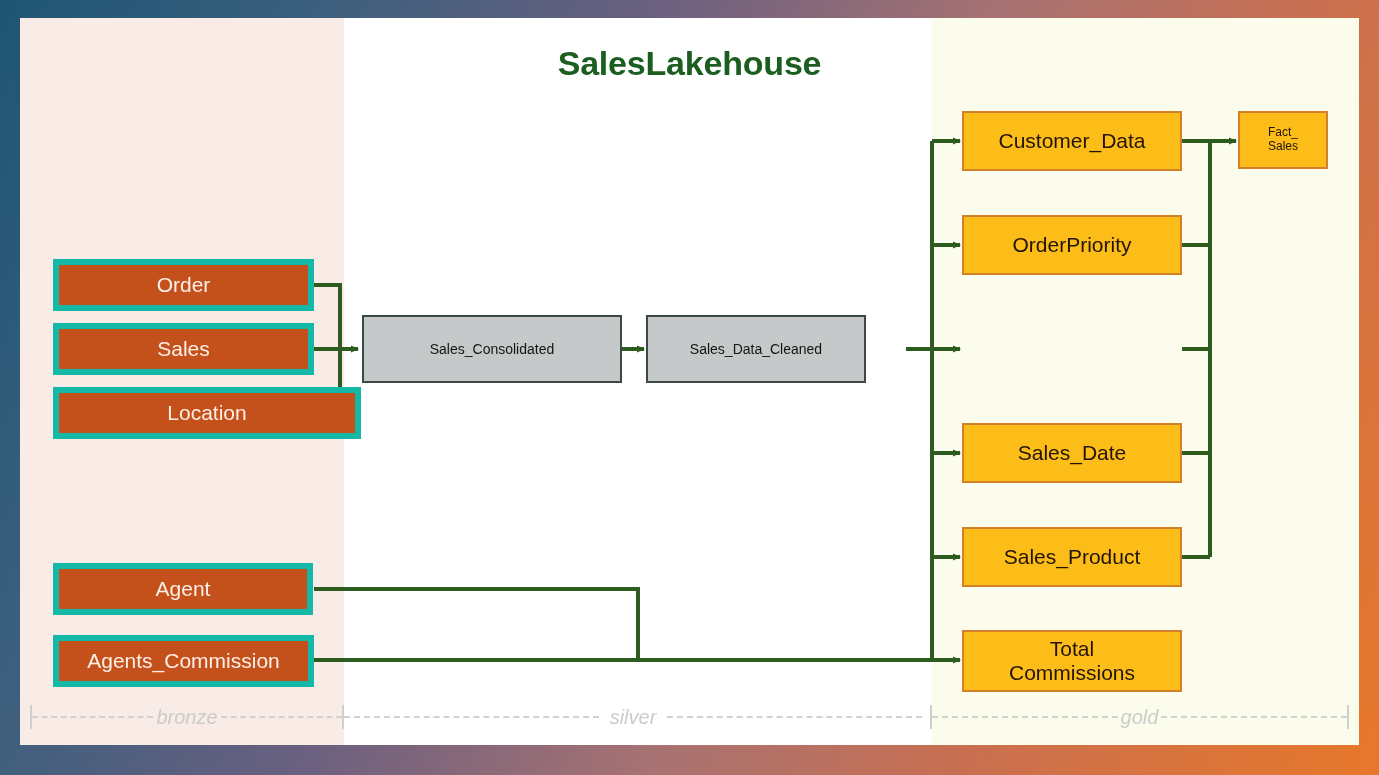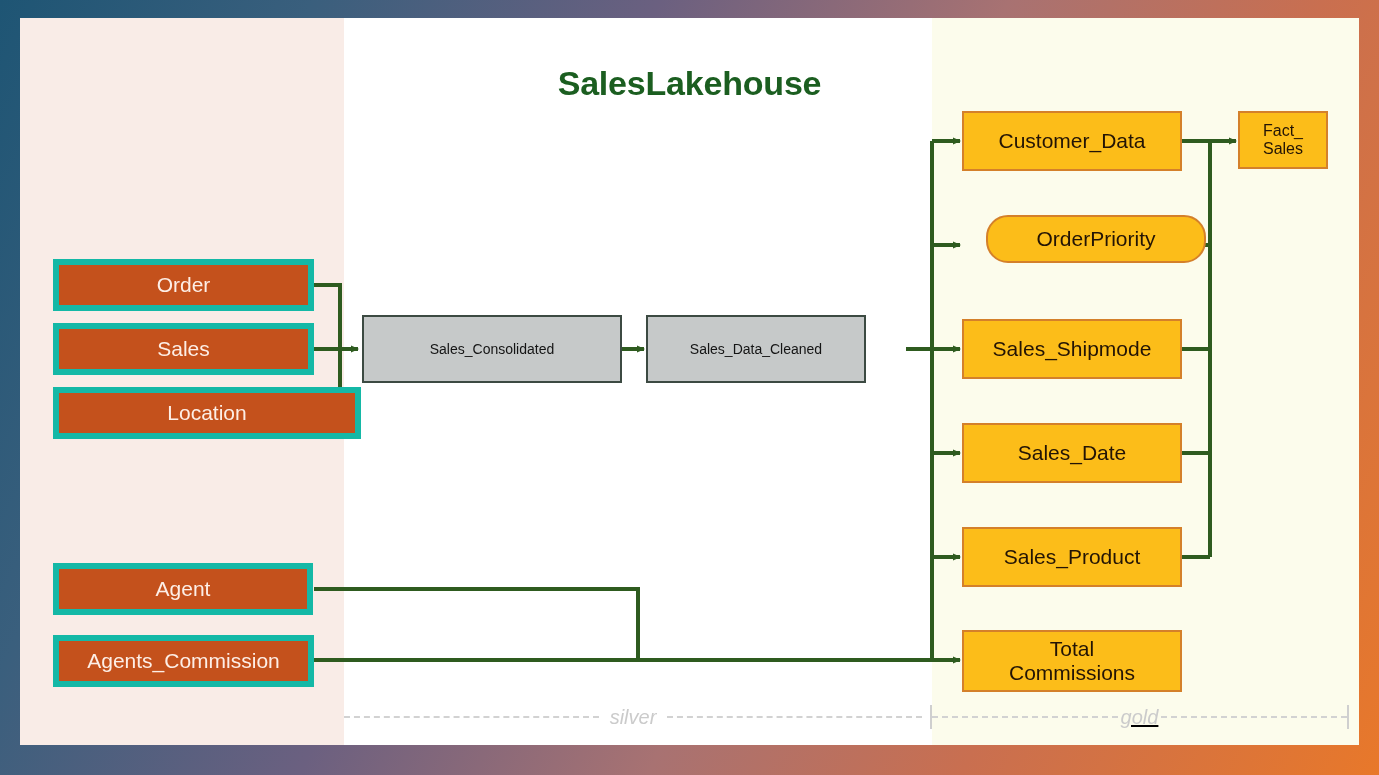--- a/index.html
+++ b/index.html
@@ -26,21 +26,20 @@
   #lane-silver{left:324px;width:588px;background:#ffffff;}
   #lane-gold{left:912px;right:0;background:#fcfcec;}
 
   
   #title{
     position:absolute;left:0;right:0;top:26px;
     text-align:center;
     font-size:34px;font-weight:bold;
     color:#1b5e20;
     letter-spacing:-0.2px;
-    margin-top:20px;
   }
 
   
   .node{
     position:absolute;
     box-sizing:border-box;
     display:flex;align-items:center;justify-content:center;
     text-align:center;
     line-height:1.15;
     z-index:6;
@@ -56,21 +55,21 @@
     border:2px solid #3c4a42;
     color:#141414;
     font-size:14px;
   }
   .node.gold{
     background:#fcbd19;
     border:2px solid #d4802a;
     color:#231405;
     font-size:21px;
   }
-  .node.gold.small{font-size:16px;}
+  .node.gold.small{font-size:12px;}
 
   
   svg#wires{
     position:absolute;left:0;top:0;width:1339px;height:727px;
     z-index:4;pointer-events:none;
   }
 
   
   #ruler{
     position:absolute;left:0;right:0;bottom:14px;height:28px;
@@ -90,21 +89,21 @@
   .seglabel{
     flex:0 0 auto;
     padding:0 3px;
     font-style:italic;
     font-size:20px;
     color:#cbcbcb;
     white-space:nowrap;
   }
   #seg-bronze{left:10px;width:314px;}
   #seg-silver{left:324px;width:588px;gap:8px;}
-  #seg-gold{left:912px;width:417px;text-decoration:underline;}
+  #seg-gold{left:912px;width:417px;}
 </style>
 </head>
 <body>
 
 <div id="screen">
   <div id="card">
 
     <div class="lane" id="lane-bronze"></div>
     <div class="lane" id="lane-silver"></div>
     <div class="lane" id="lane-gold"></div>
@@ -166,42 +165,46 @@
     <div class="node silver" style="left:342px;top:297px;width:260px;height:68px;">
       <span>Sales_Consolidated</span>
     </div>
     <div class="node silver" style="left:626px;top:297px;width:220px;height:68px;">
       <span>Sales_Data_Cleaned</span>
     </div>
 
     <div class="node gold" style="left:942px;top:93px;width:220px;height:60px;">
       <span>Customer_Data</span>
     </div>
-    <div class="node gold" style="left:966px;top:197px;width:220px;height:48px;border-radius:22px;">
+    <div class="node gold" style="left:942px;top:197px;width:220px;height:60px;">
       <span>OrderPriority</span>
-    </div>
-    <div class="node gold" style="left:942px;top:301px;width:220px;height:60px;">
-      <span>Sales_Shipmode</span>
     </div>
     <div class="node gold" style="left:942px;top:405px;width:220px;height:60px;">
       <span>Sales_Date</span>
     </div>
     <div class="node gold" style="left:942px;top:509px;width:220px;height:60px;">
       <span>Sales_Product</span>
     </div>
     <div class="node gold" style="left:942px;top:612px;width:220px;height:62px;white-space:pre-line;">
       <span>Total
 Commissions</span>
     </div>
     <div class="node gold small" style="left:1218px;top:93px;width:90px;height:58px;white-space:pre-line;">
       <span>Fact_
 Sales</span>
     </div>
 
     <div id="ruler">
+      <div class="seg" id="seg-bronze">
+        <div class="tick"></div>
+        <div class="dashline"></div>
+        <div class="seglabel">bronze</div>
+        <div class="dashline"></div>
+        <div class="tick"></div>
+      </div>
       <div class="seg" id="seg-silver">
         <div class="dashline"></div>
         <div class="seglabel">silver</div>
         <div class="dashline"></div>
         <div class="tick"></div>
       </div>
       <div class="seg" id="seg-gold">
         <div class="dashline"></div>
         <div class="seglabel">gold</div>
         <div class="dashline"></div>

